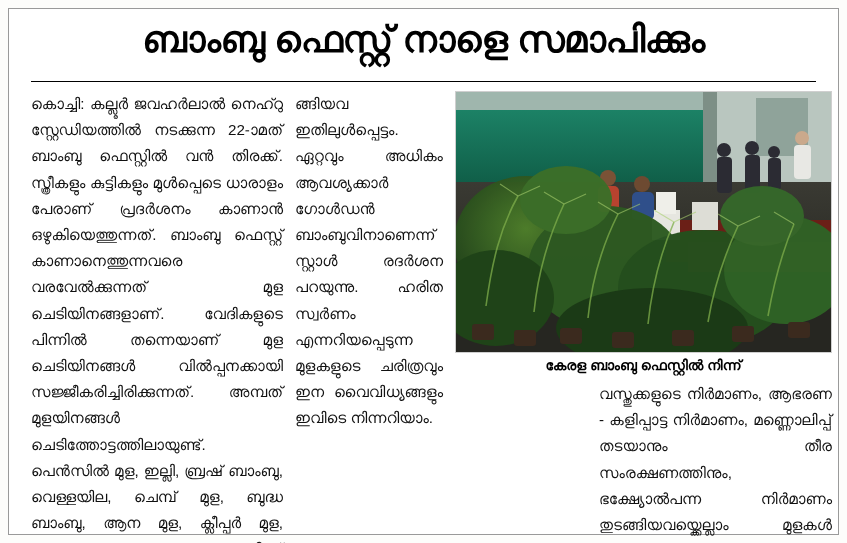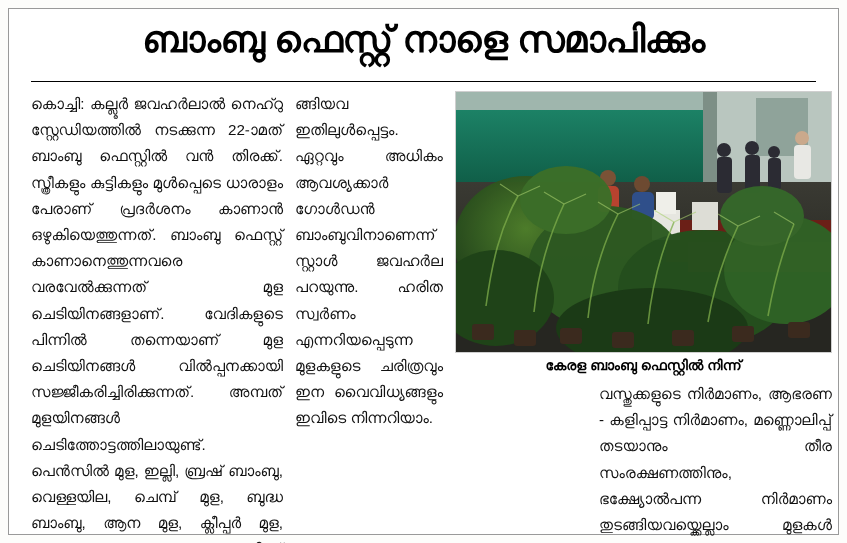--- a/index.html
+++ b/index.html
@@ -131,21 +131,21 @@
     <div class="headline">ബാംബു ഫെസ്റ്റ് നാളെ സമാപിക്കും</div>
     <div class="rule"></div>
 
     <div class="body">
 
       <div class="col" id="col1">
         <p>കൊച്ചി: കല്ലൂർ ജവഹർലാൽ നെഹ്റു സ്റ്റേഡിയത്തിൽ നടക്കുന്ന 22-ാമത് ബാംബു ഫെസ്റ്റിൽ വൻ തിരക്ക്. സ്ത്രീകളും കുട്ടികളും മുൾപ്പെടെ ധാരാളം പേരാണ് പ്രദർശനം കാണാൻ ഒഴുകിയെത്തുന്നത്. ബാംബു ഫെസ്റ്റ് കാണാനെത്തുന്നവരെ വരവേൽക്കുന്നത് മുള ചെടിയിനങ്ങളാണ്. വേദികളുടെ പിന്നിൽ തന്നെയാണ് മുള ചെടിയിനങ്ങൾ വിൽപ്പനക്കായി സജ്ജീകരിച്ചിരിക്കുന്നത്. അമ്പത് മുളയിനങ്ങൾ ചെടിത്തോട്ടത്തിലായുണ്ട്. പെൻസിൽ മുള, ഇല്ലി, ബ്രഷ് ബാംബു, വെള്ളയില, ചെമ്പ് മുള, ബുദ്ധ ബാംബു, ആന മുള, ക്ലീപ്പർ മുള, കറുത്ത മുള, ഈറ്റ, ചൈനീസ് ബാംബു, ഉയി, ഗോൾഡൻ ബാംബു, വാട്ടർ ബാംബു ഉട</p>
       </div>
 
       <div class="col" id="col2">
-        <p>ങ്ങിയവ ഇതിലുൾപ്പെട്ടം. ഏറ്റവും അധികം ആവശ്യക്കാർ ഗോൾഡൻ ബാംബുവിനാണെന്ന് സ്റ്റാൾ ജവഹർല പറയുന്നു. ഹരിത സ്വർണം എന്നറിയപ്പെടുന്ന മുളകളുടെ ചരിത്രവും ഇന വൈവിധ്യങ്ങളും ഇവിടെ നിന്നറിയാം.</p>
+        <p>ങ്ങിയവ ഇതിലുൾപ്പെട്ടം. ഏറ്റവും അധികം ആവശ്യക്കാർ ഗോൾഡൻ ബാംബുവിനാണെന്ന് സ്റ്റാൾ രദർശന പറയുന്നു. ഹരിത സ്വർണം എന്നറിയപ്പെടുന്ന മുളകളുടെ ചരിത്രവും ഇന വൈവിധ്യങ്ങളും ഇവിടെ നിന്നറിയാം.</p>
       </div>
 
 
       <div class="col" id="col4">
         <p>വസ്തുക്കളുടെ നിർമാണം, ആഭരണ - കളിപ്പാട്ട നിർമാണം, മണ്ണൊലിപ്പ് തടയാനും തീര സംരക്ഷണത്തിനും, ഭക്ഷ്യോൽപന്ന നിർമാണം തുടങ്ങിയവയ്ക്കെല്ലാം മുളകൾ ഉപയോഗിക്കുന്നുണ്ട്. ഫെസ്റ്റ് നാളെ സമാപിക്കും.</p>
       </div>
 
       <div class="photo-block">
         <div class="photo">
           <svg width="377" height="262" viewBox="0 0 377 262" xmlns="http://www.w3.org/2000/svg" aria-hidden="true">

